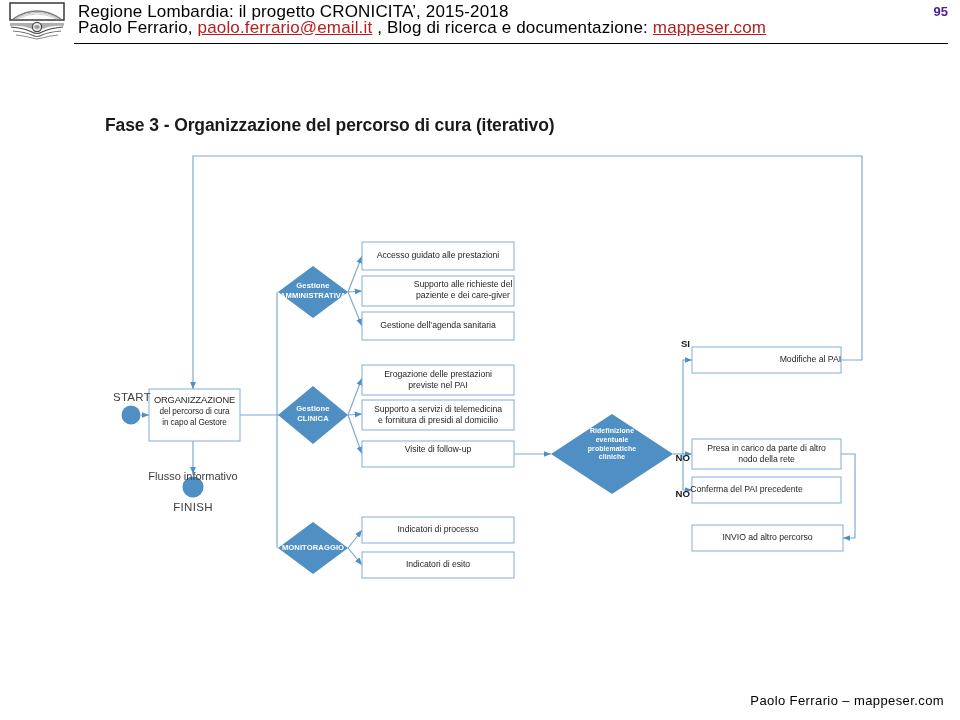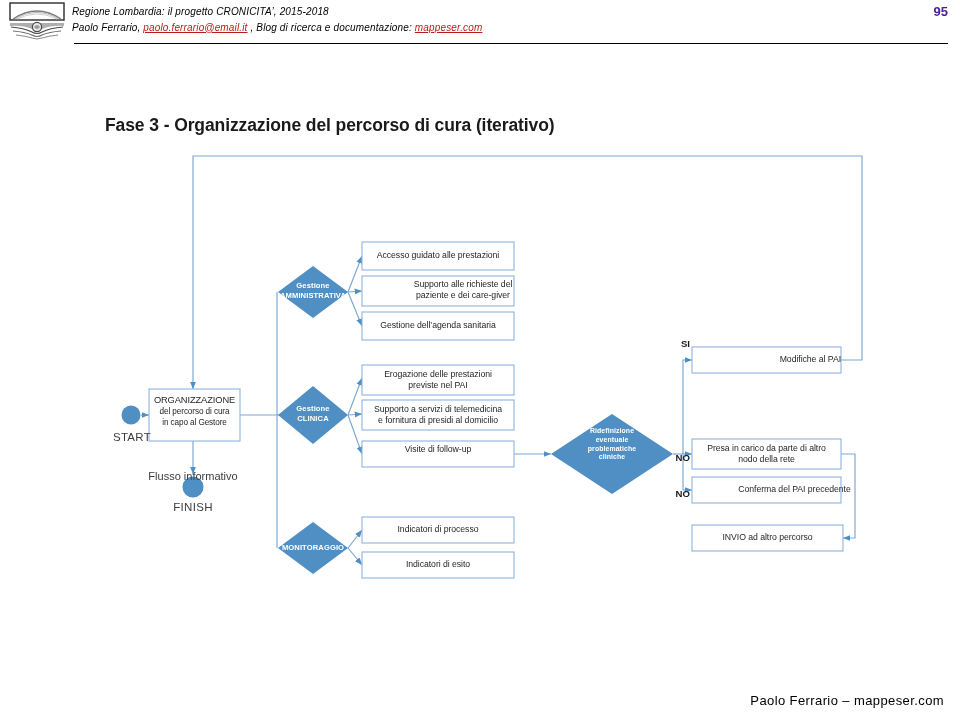--- a/index.html
+++ b/index.html
@@ -23,27 +23,26 @@
     width: 960px;
     height: 48px;
   }
   #logo {
     position: absolute;
     left: 8px; top: 2px;
     width: 58px; height: 42px;
   }
   #header-text {
     position: absolute;
-    left: 72px; top: 4px;
+    left: 78px; top: 4px;
     width: 830px;
-    font-size: 10px;
+    font-size: 17px;
     color: #000000;
     line-height: 15.5px;
     letter-spacing: 0.15px;
-    font-style: italic;
   }
   #header-text .line { white-space: nowrap; }
   .hlink {
     color: #b91c1c;
     text-decoration: underline;
     cursor: pointer;
   }
   #page-number {
     position: absolute;
     right: 12px; top: 4px;
@@ -232,21 +231,21 @@
 
     <rect x="362" y="457" width="152" height="26" fill="#fff" stroke="#8fb3dc" stroke-width="1.1"></rect>
     <rect x="362" y="492" width="152" height="26" fill="#fff" stroke="#8fb3dc" stroke-width="1.1"></rect>
 
     <rect x="692" y="287" width="149" height="26" fill="#fff" stroke="#8fb3dc" stroke-width="1.1"></rect>
     <rect x="692" y="379" width="149" height="30" fill="#fff" stroke="#8fb3dc" stroke-width="1.1"></rect>
     <rect x="692" y="417" width="149" height="26" fill="#fff" stroke="#8fb3dc" stroke-width="1.1"></rect>
     <rect x="692" y="465" width="151" height="26" fill="#fff" stroke="#8fb3dc" stroke-width="1.1"></rect>
   </svg>
 
-  <div class="node-label terminal-label" style="left:104px; top:331px; width:56px;margin-top:40px;">START</div>
+  <div class="node-label terminal-label" style="left:104px; top:331px; width:56px;">START</div>
   <div class="node-label terminal-label" style="left:165px; top:441px; width:56px;">FINISH</div>
   <div class="node-label flow-note" style="left:123px; top:396px; width:140px;margin-top:14px;">Flusso informativo</div>
 
   <div class="node-label" style="left:149px; top:335px; width:91px;">
     <div class="box-label org-title">ORGANIZZAZIONE</div>
     <div class="box-label org-sub">del percorso di cura</div>
     <div class="box-label org-sub">in capo al Gestore</div>
   </div>
 
   <div class="node-label" style="left:271px; top:221px; width:84px;">
@@ -300,21 +299,21 @@
     <div class="box-label">Indicatori di esito</div>
   </div>
 
   <div class="node-label" style="left:692px; top:294px; width:149px;text-align:right;">
     <div class="box-label">Modifiche al PAI</div>
   </div>
   <div class="node-label" style="left:692px; top:383px; width:149px;">
     <div class="box-label">Presa in carico da parte di altro</div>
     <div class="box-label">nodo della rete</div>
   </div>
-  <div class="node-label" style="left:720px; top:424px; width:149px;">
+  <div class="node-label" style="left:672px; top:424px; width:149px;">
     <div class="box-label">Conferma del PAI precedente</div>
   </div>
   <div class="node-label" style="left:692px; top:472px; width:151px;">
     <div class="box-label">INVIO ad altro percorso</div>
   </div>
 
   <div class="node-label edge-label" style="left:668px; top:278px; width:22px; text-align:right;">SI</div>
   <div class="node-label edge-label" style="left:662px; top:392px; width:28px; text-align:right;">NO</div>
   <div class="node-label edge-label" style="left:662px; top:428px; width:28px; text-align:right;">NO</div>
 

